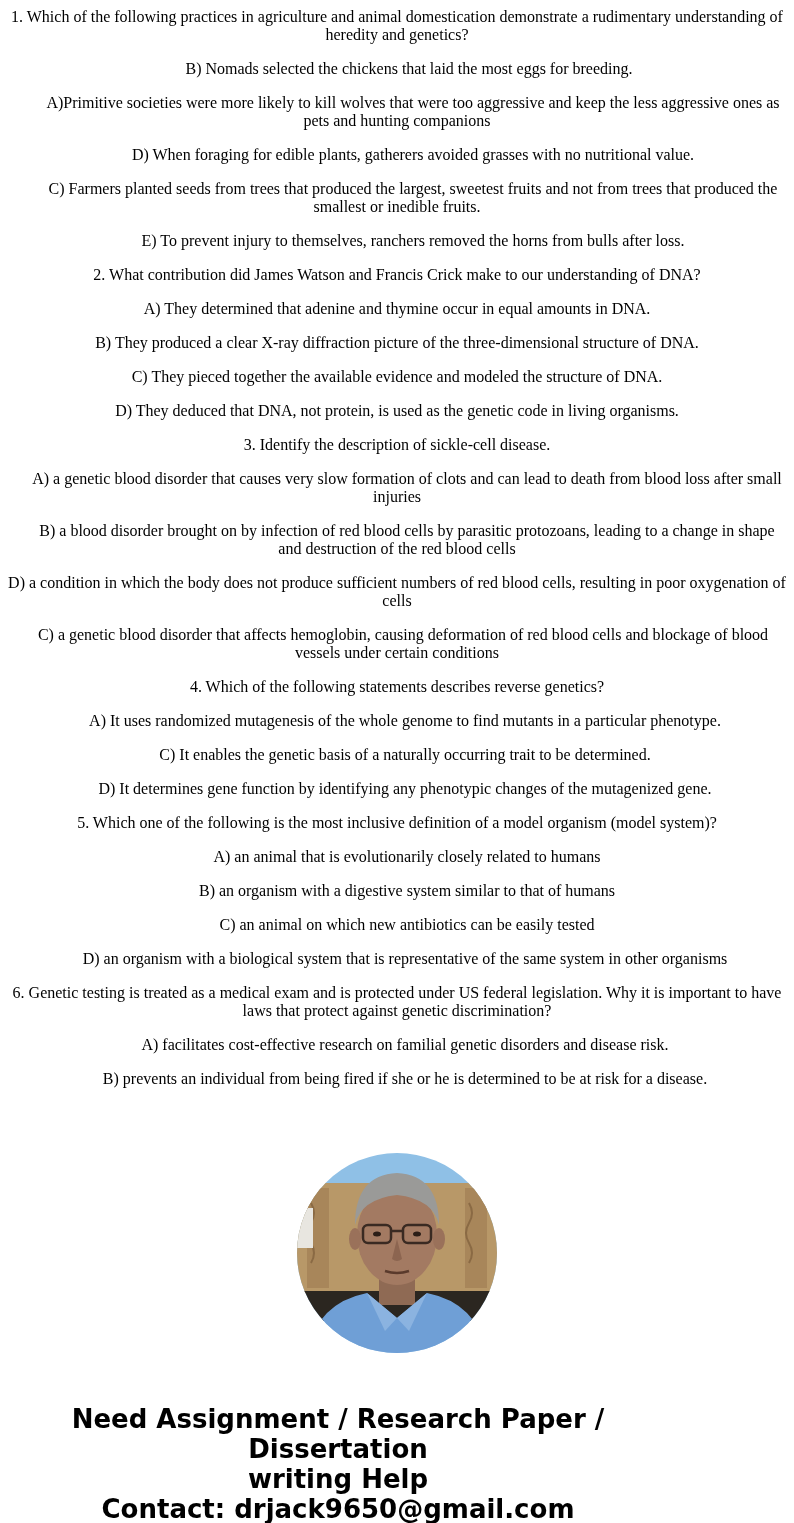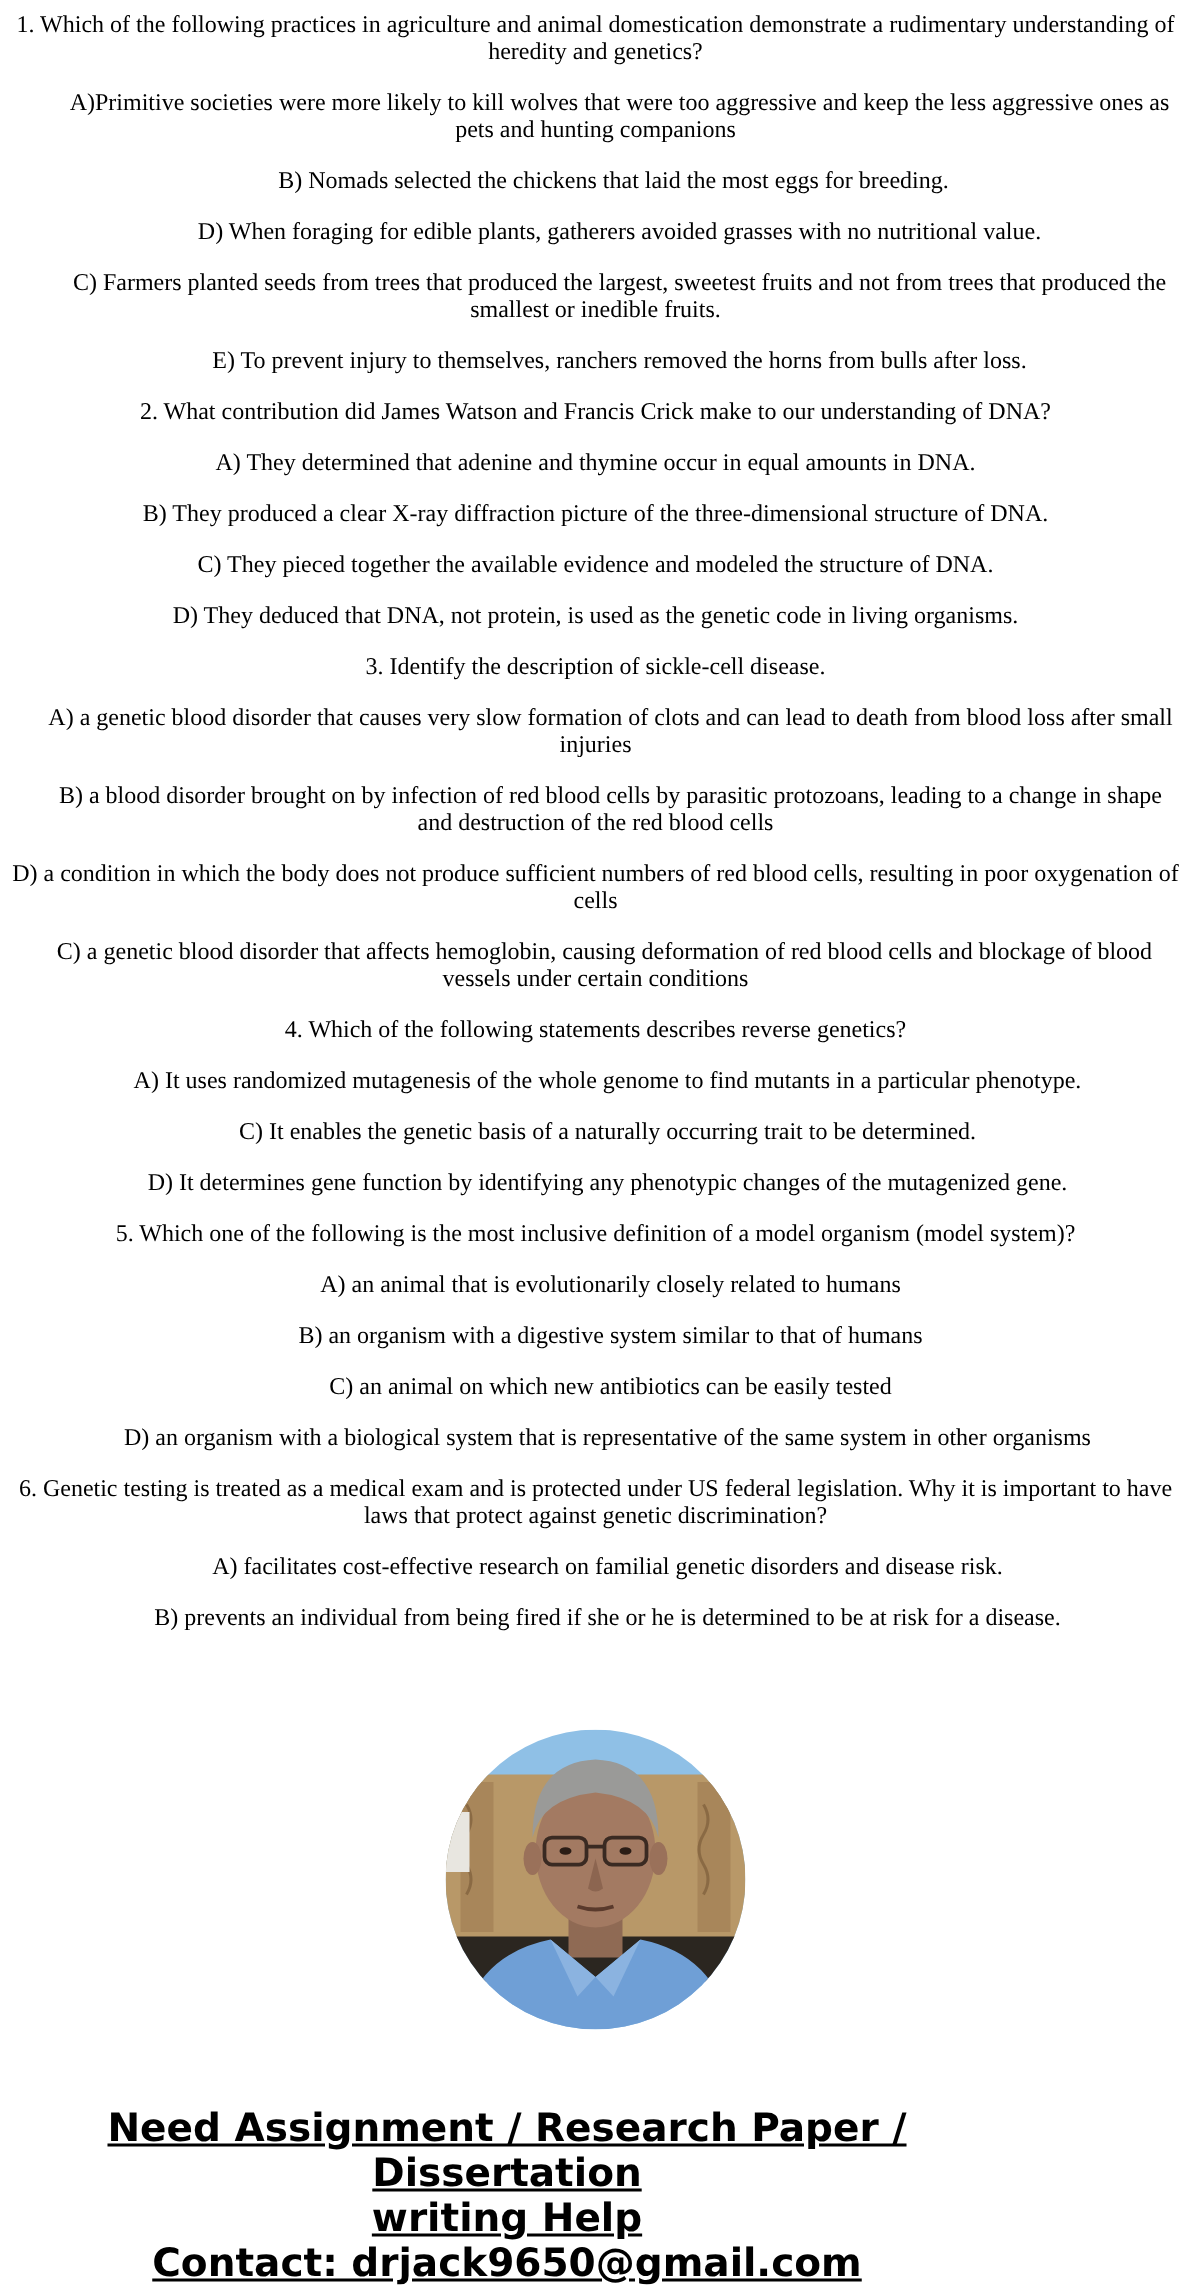--- a/index.html
+++ b/index.html
@@ -41,32 +41,31 @@
     position: absolute;
     left: 0;
     top: 1404px;
     width: 676px;
     text-align: center;
     font-family: "DejaVu Sans", sans-serif;
     font-weight: bold;
     font-size: 26px;
     line-height: 30px;
     color: #000;
-    text-decoration: underline;
   }
   .promo div { margin: 0; }
 </style>
 </head>
 <body>
 
 <div class="content">
 
   <p class="para q-text">1. Which of the following practices in agriculture and animal domestication demonstrate a rudimentary understanding of heredity and genetics?</p>
+  <p class="para opt-text"><span>      </span><span>B) Nomads selected the chickens that laid the most eggs for breeding.</span></p>
   <p class="para opt-text"><span>        </span><span>A)Primitive societies were more likely to kill wolves that were too aggressive and keep the less aggressive ones as pets and hunting companions</span></p>
-  <p class="para opt-text"><span>      </span><span>B) Nomads selected the chickens that laid the most eggs for breeding.</span></p>
   <p class="para opt-text"><span>        </span><span>D) When foraging for edible plants, gatherers avoided grasses with no nutritional value.</span></p>
   <p class="para opt-text"><span>        </span><span>C) Farmers planted seeds from trees that produced the largest, sweetest fruits and not from trees that produced the smallest or inedible fruits.</span></p>
   <p class="para opt-text"><span>        </span><span>E) To prevent injury to themselves, ranchers removed the horns from bulls after loss.</span></p>
 
   <p class="para q-text">2. What contribution did James Watson and Francis Crick make to our understanding of DNA?</p>
   <p class="para opt-text"><span></span><span>A) They determined that adenine and thymine occur in equal amounts in DNA.</span></p>
   <p class="para opt-text"><span></span><span>B) They produced a clear X-ray diffraction picture of the three-dimensional structure of DNA.</span></p>
   <p class="para opt-text"><span></span><span>C) They pieced together the available evidence and modeled the structure of DNA.</span></p>
   <p class="para opt-text"><span></span><span>D) They deduced that DNA, not protein, is used as the genetic code in living organisms.</span></p>
 

